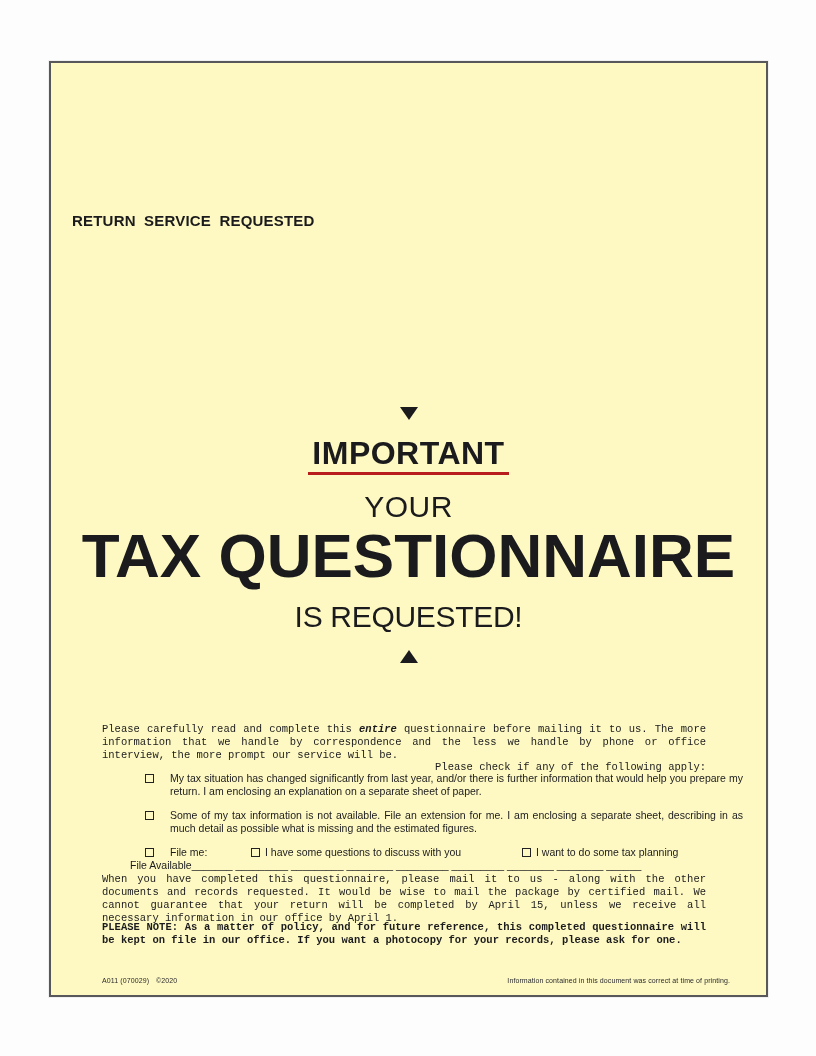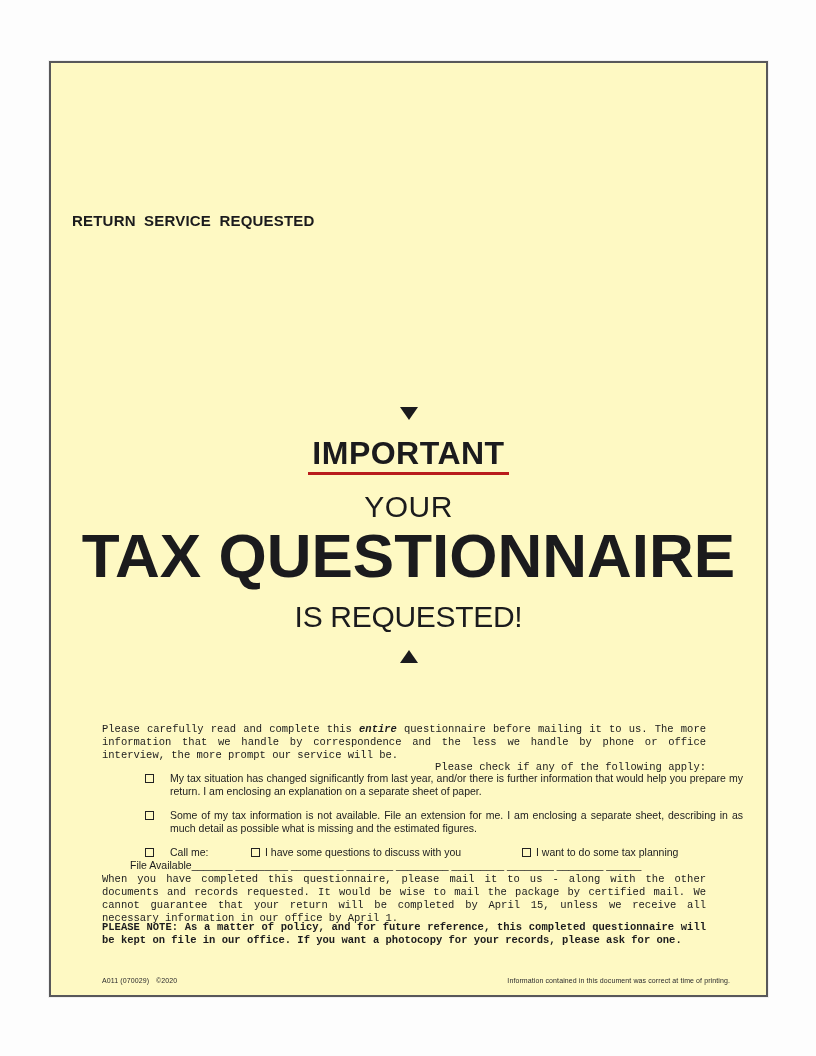--- a/index.html
+++ b/index.html
@@ -113,21 +113,21 @@
     <div class="cb-text" style="left:79px;width:573px">My tax situation has changed significantly from last year, and/or there is further information that would help you prepare my return. I am enclosing an explanation on a separate sheet of paper.</div>
   </div>
 
   <div class="abs cb-row" style="top:746px">
     <span class="cbx" style="left:54px"></span>
     <div class="cb-text" style="left:79px;width:573px">Some of my tax information is not available. File an extension for me. I am enclosing a separate sheet, describing in as much detail as possible what is missing and the estimated figures.</div>
   </div>
 
   <div class="abs cb-row" style="top:783px">
     <span class="cbx" style="left:54px"></span>
-    <span class="opt-label" style="left:79px">Call me:</span>
+    <span class="opt-label" style="left:79px">File me:</span>
     <span class="cbx" style="left:160px"></span>
     <span class="opt-label" style="left:174px">I have some questions to discuss with you</span>
     <span class="cbx" style="left:431px"></span>
     <span class="opt-label" style="left:445px">I want to do some tax planning</span>
   </div>
 
   <div class="abs hours-line"><span>File Available</span><span>_______ _________ _________ ________ _________ _________ ________ ________ ______</span></div>
 
   <div class="abs col body-text" style="top:810px">When you have completed this questionnaire, please mail it to us - along with the other documents and records requested. It would be wise to mail the package by certified mail. We cannot guarantee that your return will be completed by April 15, unless we receive all necessary information in our office by April 1.</div>
 

